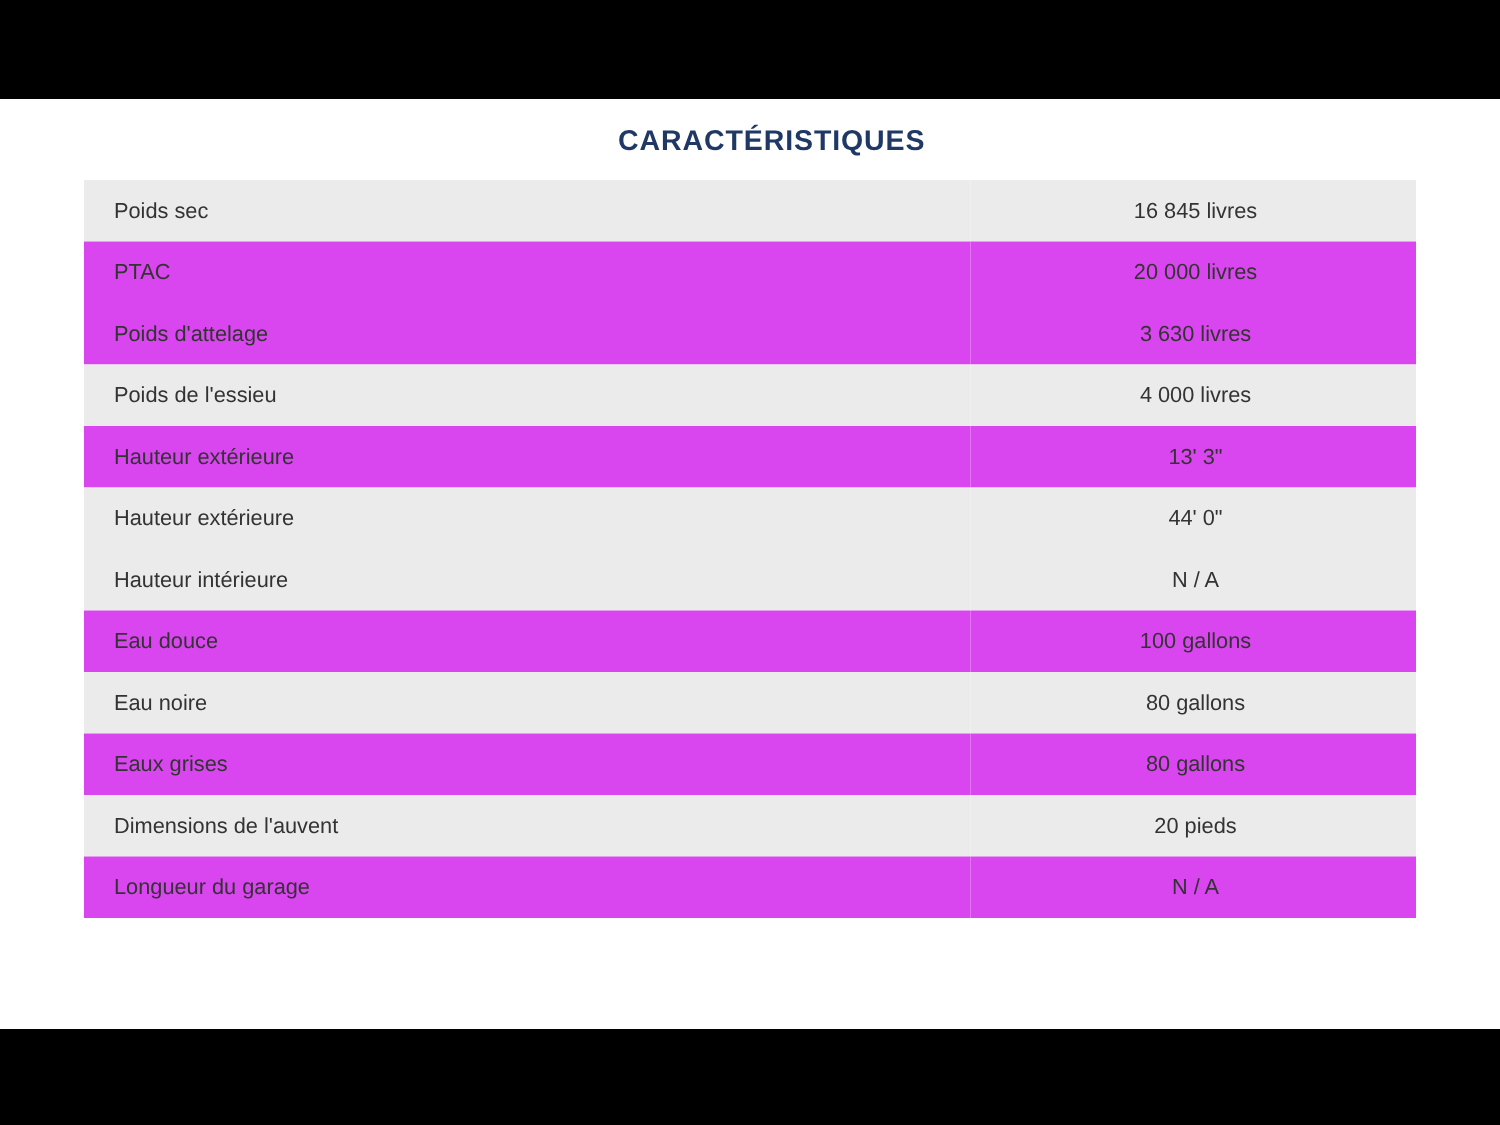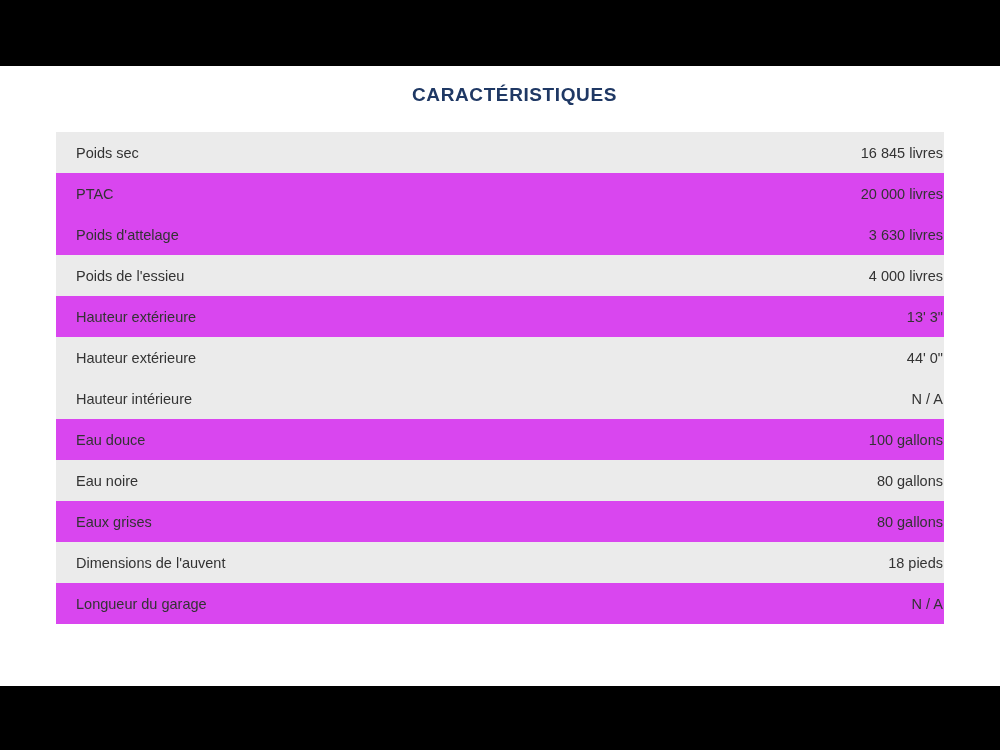--- a/index.html
+++ b/index.html
@@ -33,21 +33,21 @@
     font-size: 19px;
     font-weight: bold;
     letter-spacing: 0.6px;
     padding-top: 18px;
     padding-bottom: 14px;
     font-family: "Liberation Sans", sans-serif;
     padding-left: 29px;
   }
   .spec-table {
     width: 888px;
-    margin: 12px auto;
+    margin: 0 auto;
     border-collapse: collapse;
   }
   .spec-table tr {
     height: 41px;
   }
   .spec-table tr.odd {
     background: #ebebeb;
   }
   .spec-table tr.even {
     background: #d946ef;
@@ -57,21 +57,21 @@
     padding-left: 20px;
     font-size: 14.5px;
     color: #333333;
     text-align: left;
     font-weight: normal;
   }
   .spec-value {
     padding-left: 4px;
     font-size: 14.5px;
     color: #333333;
-    text-align: right;
+    text-align: center;
     font-weight: normal;
   }
 </style>
 </head>
 <body>
 
 <div class="page">
   <div class="content-panel">
     <div class="spec-title">CARACTÉRISTIQUES</div>
     <table class="spec-table">
@@ -111,21 +111,21 @@
           <tr class="odd">
             <td class="spec-label">Eau noire</td>
             <td class="spec-value">80 gallons</td>
           </tr>
           <tr class="even">
             <td class="spec-label">Eaux grises</td>
             <td class="spec-value">80 gallons</td>
           </tr>
           <tr class="odd">
             <td class="spec-label">Dimensions de l'auvent</td>
-            <td class="spec-value">18 pieds</td>
+            <td class="spec-value">20 pieds</td>
           </tr>
           <tr class="even">
             <td class="spec-label">Longueur du garage</td>
             <td class="spec-value">N / A</td>
           </tr>
         </tbody>
     </table>
   </div>
 </div>
 

